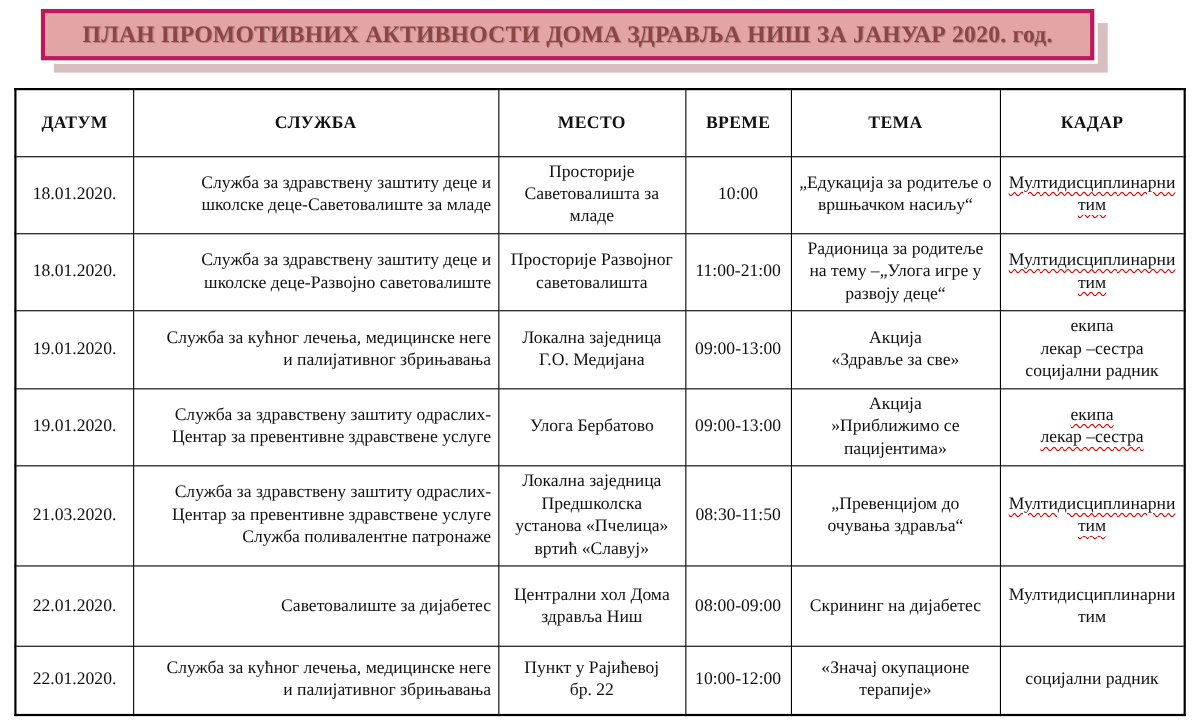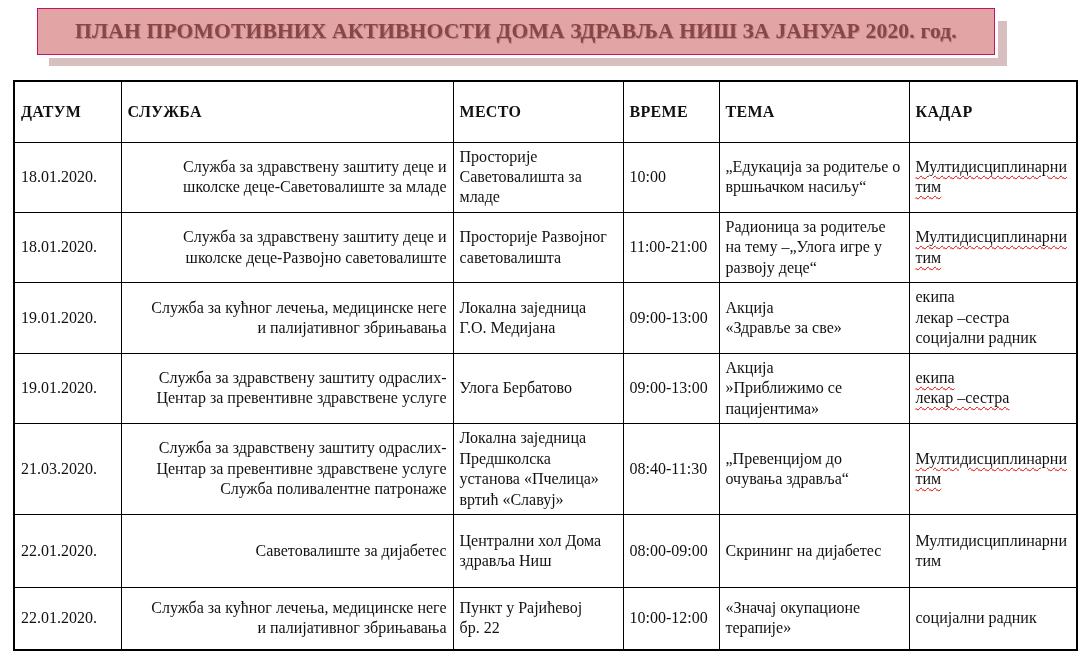--- a/index.html
+++ b/index.html
@@ -14,21 +14,21 @@
   .banner-area { position: relative; margin: 8px 0 0 37px; width: 958px; height: 58px; }
   .banner-shadow {
     position: absolute; left: 12px; top: 13px;
     width: 958px; height: 45px;
     background: var(--banner-shadow, #d7bfbf);
   }
   .banner {
     position: absolute; left: 0; top: 0;
     width: 958px; height: 47px;
     background: var(--banner-bg, #e2a4a4);
-    border: 1px solid #be185d;
+    border: 4px solid #be185d;
     outline: 3px solid #ffffff;
     display: flex; align-items: center; justify-content: center;
   }
   .banner-text {
     color: var(--banner-text, #8b4545);
     font-weight: bold;
     font-size: 21.5px;
     letter-spacing: 0.2px;
     text-shadow: 1px 1px 0 rgba(90,60,60,0.30);
     white-space: nowrap;
@@ -38,21 +38,21 @@
     border-collapse: collapse;
     table-layout: fixed;
     width: 1063px;
     margin: 14px 0 0 13px;
     border: 2px solid #000;
   }
   th, td {
     border: 1.7px solid #000;
     font-size: 16px;
     color: #111;
-    text-align: left;
+    text-align: center;
     vertical-align: middle;
     padding: 4px 6px;
     white-space: pre-line;
     line-height: 1.28;
     overflow: hidden;
   }
   thead th { height: 61px; font-weight: bold; font-size: 16px; letter-spacing: 0.3px; }
   td[data-cell="sluzba"] { text-align: right; padding-left: 10px; }
   .wavy {
     text-decoration: underline;
@@ -153,21 +153,21 @@
   </tr>
       <tr>
     <td data-cell="datum">21.03.2020.</td>
     <td data-cell="sluzba">Служба за здравствену заштиту одраслих-
 Центар за превентивне здравствене услуге
 Служба поливалентне патронаже</td>
     <td data-cell="mesto">Локална заједница
 Предшколска
 установа «Пчелица»
 вртић «Славуј»</td>
-    <td data-cell="vreme">08:40-11:30</td>
+    <td data-cell="vreme">08:30-11:50</td>
     <td data-cell="tema">„Превенцијом до
 очувања здравља“</td>
     <td data-cell="kadar" class="wavy">Мултидисциплинарни
 тим</td>
   </tr>
       <tr>
     <td data-cell="datum">22.01.2020.</td>
     <td data-cell="sluzba">Саветовалиште за дијабетес</td>
     <td data-cell="mesto">Централни хол Дома
 здравља Ниш</td>

